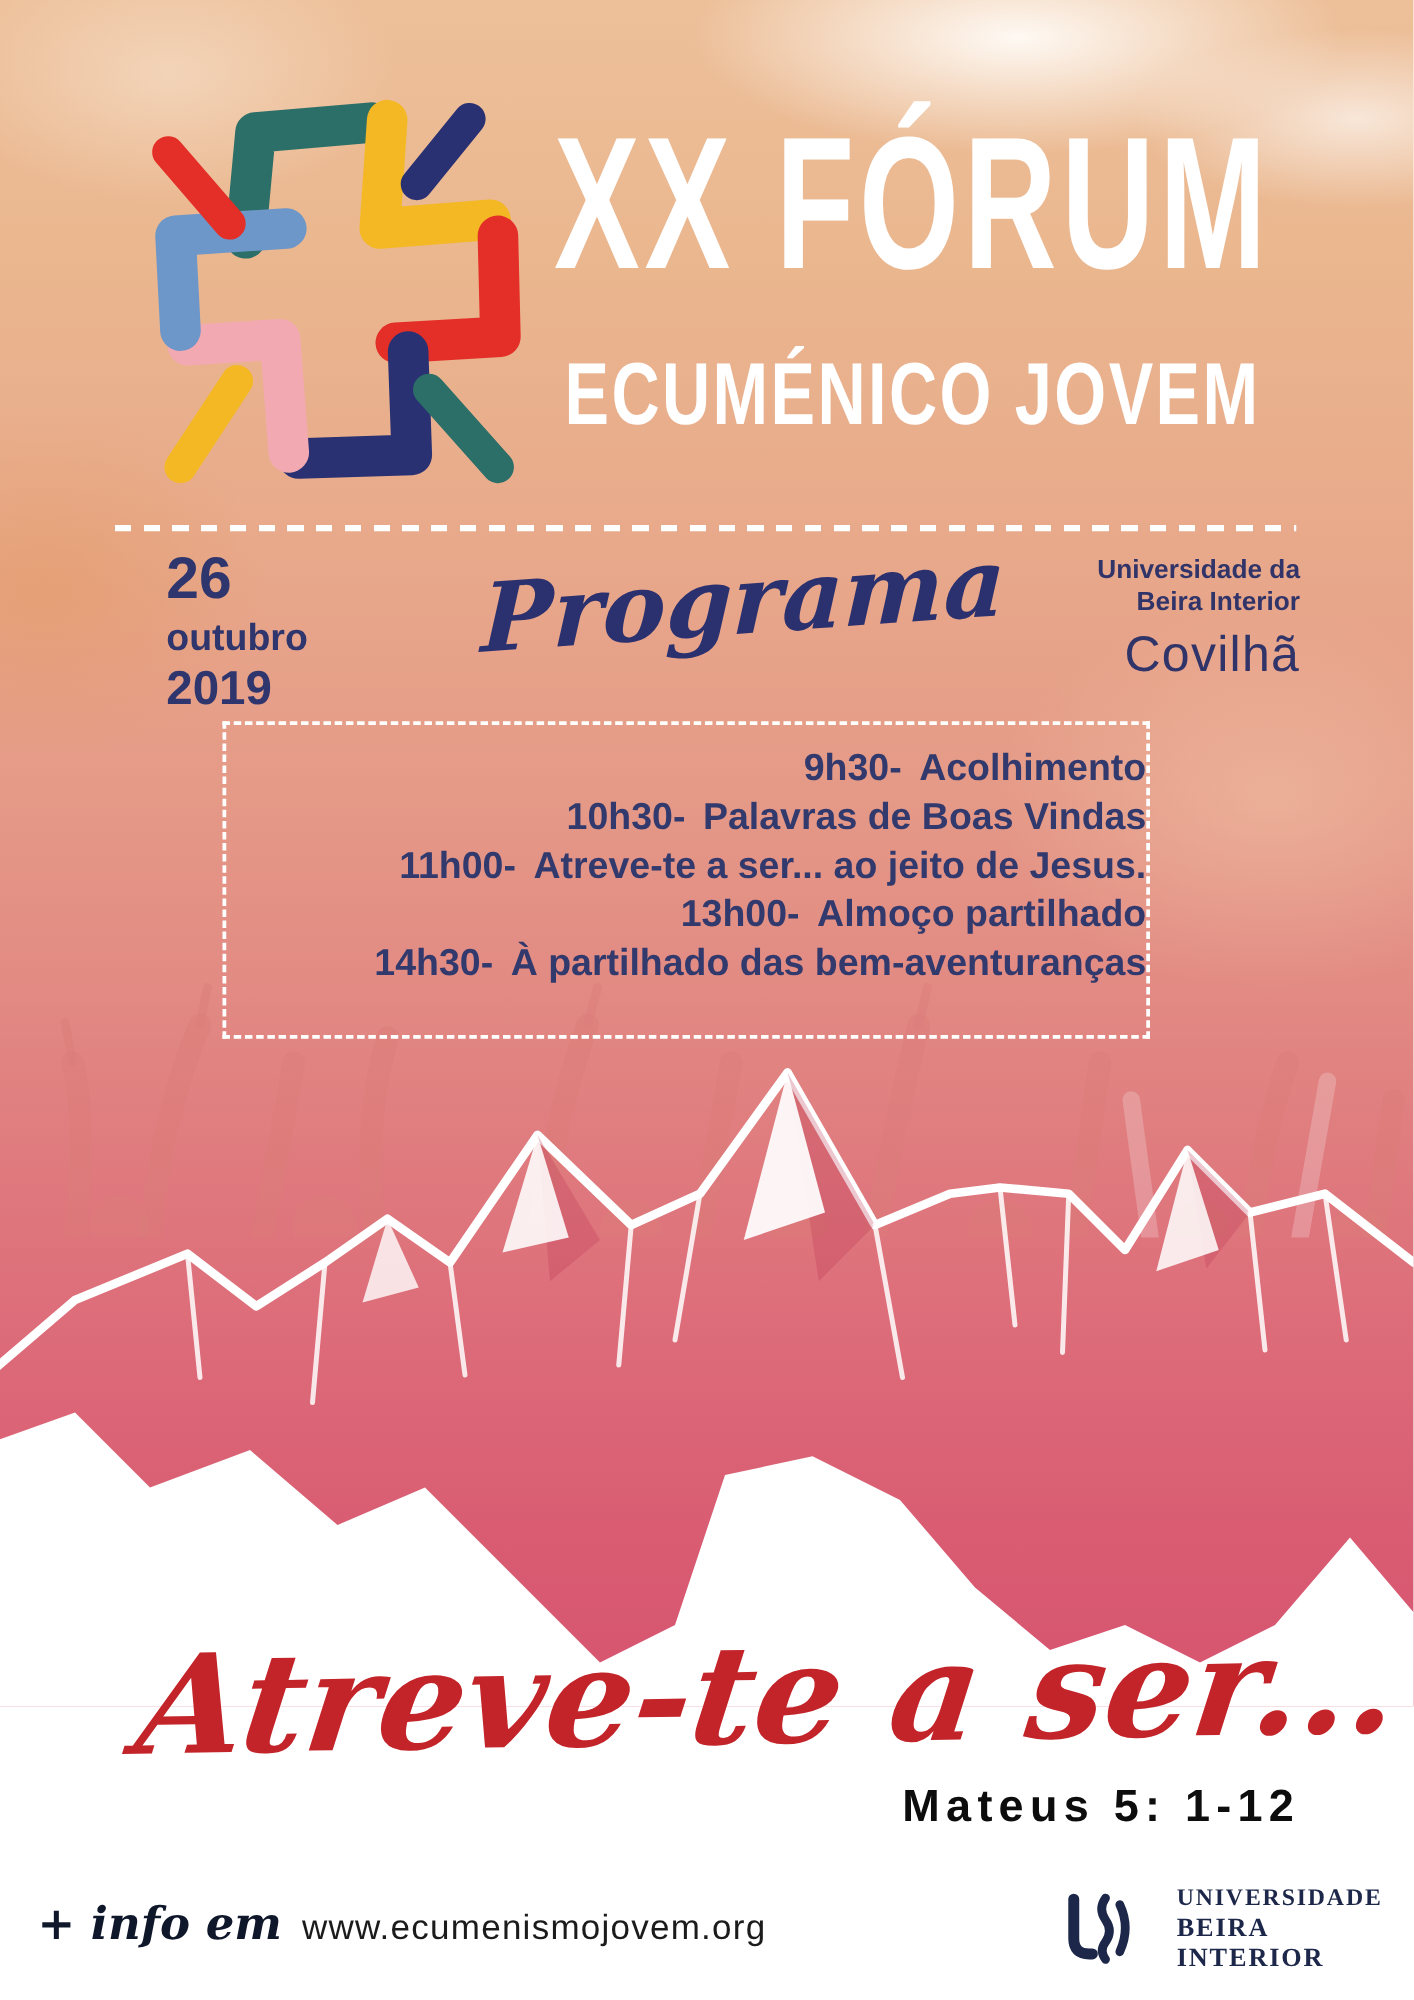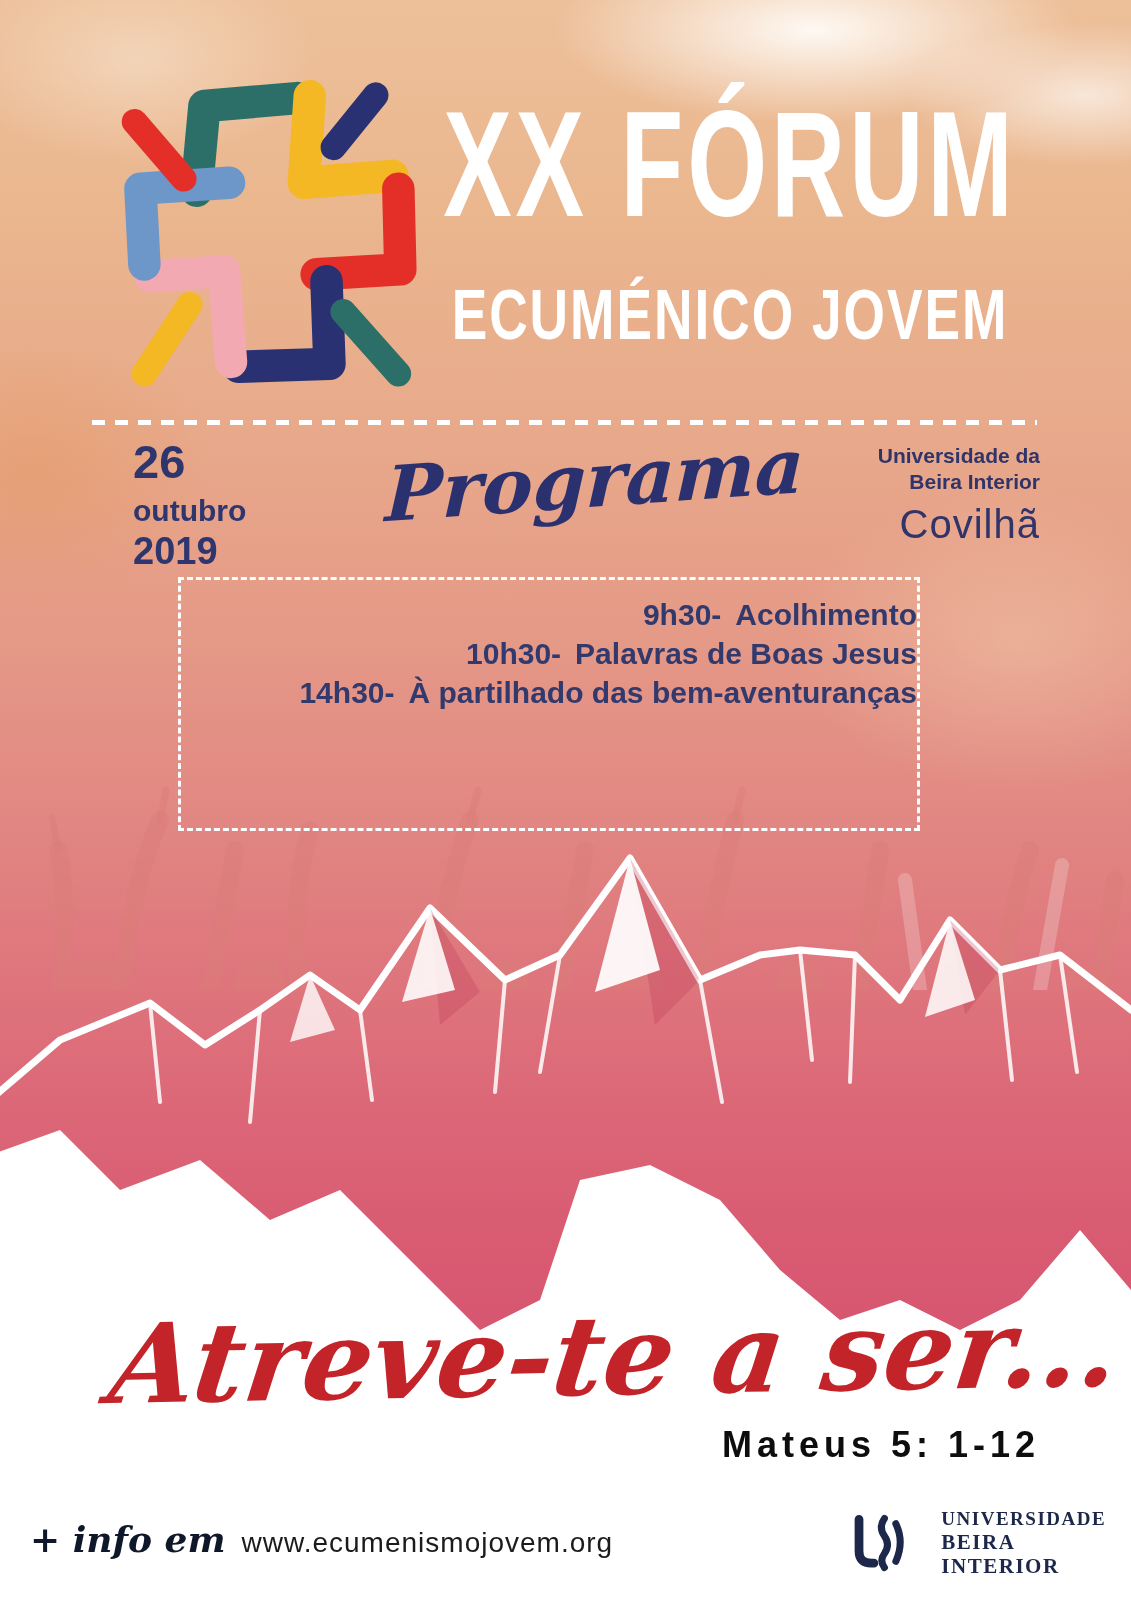--- a/index.html
+++ b/index.html
@@ -165,21 +165,27 @@
     <div class="l1">Universidade da</div>
     <div class="l2">Beira Interior</div>
     <div class="city">Covilhã</div>
   </div>
 
   <div class="schedule">
     <div class="row">
       <span class="time">9h30</span><span class="sep">-</span><span class="act">Acolhimento</span>
     </div>
     <div class="row">
-      <span class="time">10h30</span><span class="sep">-</span><span class="act">Palavras de Boas Jesus</span>
+      <span class="time">10h30</span><span class="sep">-</span><span class="act">Palavras de Boas Vindas</span>
+    </div>
+    <div class="row">
+      <span class="time">11h00</span><span class="sep">-</span><span class="act">Atreve-te a ser... ao jeito de Jesus.</span>
+    </div>
+    <div class="row">
+      <span class="time">13h00</span><span class="sep">-</span><span class="act">Almoço partilhado</span>
     </div>
     <div class="row">
       <span class="time">14h30</span><span class="sep">-</span><span class="act">À partilhado das bem-aventuranças</span>
     </div>
   </div>
 
   <div class="tagline">Atreve-te a ser...</div>
   <div class="verse">Mateus 5: 1-12</div>
 
   <div class="footer-info">

